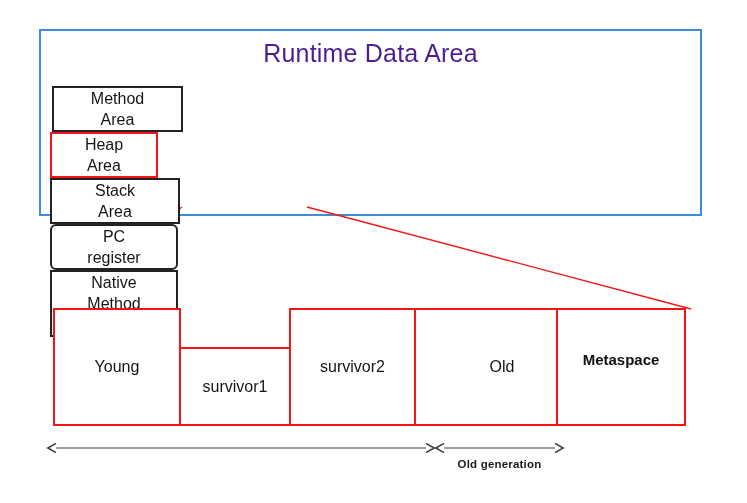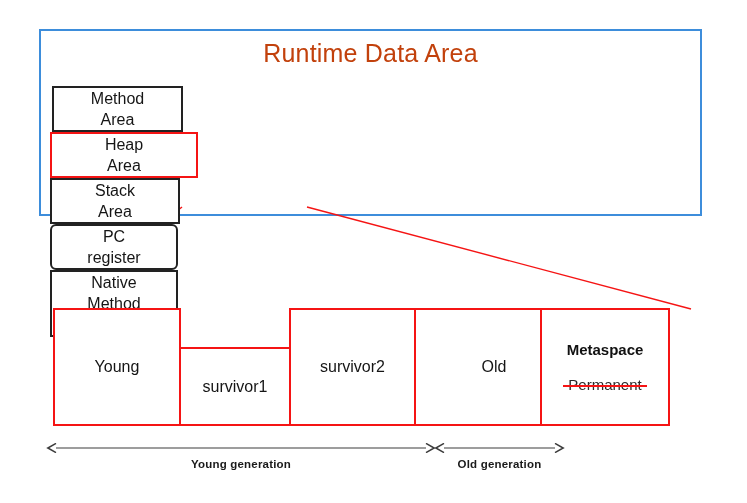--- a/index.html
+++ b/index.html
@@ -37,21 +37,21 @@
   }
 
   .rda-title {
     position: absolute;
     left: 39px;
     top: 36px;
     width: 663px;
     text-align: center;
     font-size: 25px;
     line-height: 34px;
-    color: #c2410c;
+    color: #4c1d95;
     letter-spacing: 0.2px;
     white-space: nowrap;
   }
 
   
   .top-row {
     position: absolute;
     left: 52px;
     top: 86px;
     width: 639px;
@@ -76,21 +76,21 @@
     background: #ffffff;
   }
   .top-cell:first-child { margin-left: 0; }
 
   .top-cell.heap {
     border-color: #f51414;
     z-index: 3;
   }
 
   .tc-w1 { width: 131px; }
-  .tc-w2 { width: 148px; }
+  .tc-w2 { width: 108px; }
   .tc-w3 { width: 130px; }
   .tc-w4 { width: 128px; border-radius: 6px; }
   .tc-w5 { width: 128px; }
 
   .cell-text { display: block; }
 
   
   .connector-svg {
     position: absolute;
     left: 0;
@@ -125,21 +125,21 @@
     color: #151515;
     border: 2px solid #f51414;
     margin-left: -2px;
     background: #ffffff;
   }
   .bot-cell:first-child { margin-left: 0; }
 
   .bc-w1 { width: 128px; }
   .bc-w2 { width: 112px; margin-top: 39px; }
   .bc-w3 { width: 127px; }
-  .bc-w4 { width: 128px; padding-left: 32px; }
+  .bc-w4 { width: 144px; padding-left: 32px; }
   .bc-w5 { width: 130px; }
 
   .meta-label {
     font-weight: bold;
     font-size: 15px;
     line-height: 20px;
     margin-bottom: 15px;
     color: #111111;
   }
   .perm-label {
@@ -257,37 +257,35 @@
     <div class="bot-cell bc-w3">
       <span>survivor2</span>
     </div>
 
     <div class="bot-cell bc-w4">
       <span>Old</span>
     </div>
 
     <div class="bot-cell bc-w5">
       <span class="meta-label">Metaspace</span>
-      <span class="perm-label">Permanent</span>
     </div>
 
   </div>
 
   <svg class="gen-arrow-svg" viewBox="0 0 747 45" preserveAspectRatio="none" aria-hidden="true">
     <defs>
       <marker id="arrL" markerWidth="9" markerHeight="9" refX="8" refY="4.5" orient="auto">
         <path d="M8,0.7 L1.2,4.5 L8,8.3" fill="none" stroke="#3c3c3c" stroke-width="1.3"></path>
       </marker>
       <marker id="arrR" markerWidth="9" markerHeight="9" refX="1" refY="4.5" orient="auto">
         <path d="M1,0.7 L7.8,4.5 L1,8.3" fill="none" stroke="#3c3c3c" stroke-width="1.3"></path>
       </marker>
     </defs>
 
     <line x1="56" y1="18" x2="426" y2="18" stroke="#3c3c3c" stroke-width="1.2" marker-start="url(#arrL)" marker-end="url(#arrR)"></line>
 
     <line x1="444" y1="18" x2="555" y2="18" stroke="#3c3c3c" stroke-width="1.2" marker-start="url(#arrL)" marker-end="url(#arrR)"></line>
   </svg>
 
-  <div class="gen-label gen-young">Young generation</div>
 
   <div class="gen-label gen-old">Old generation</div>
 
 </div>
 
 </body></html>

